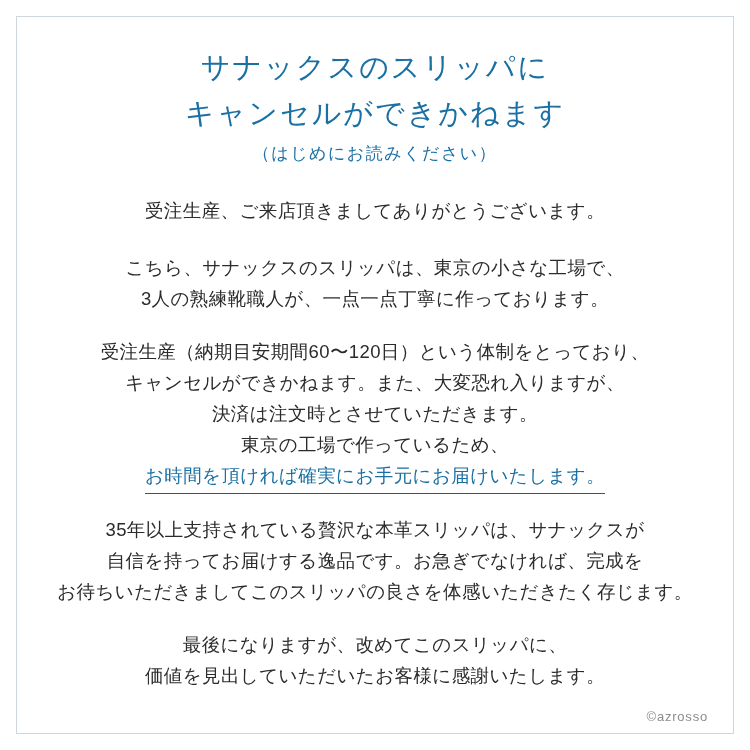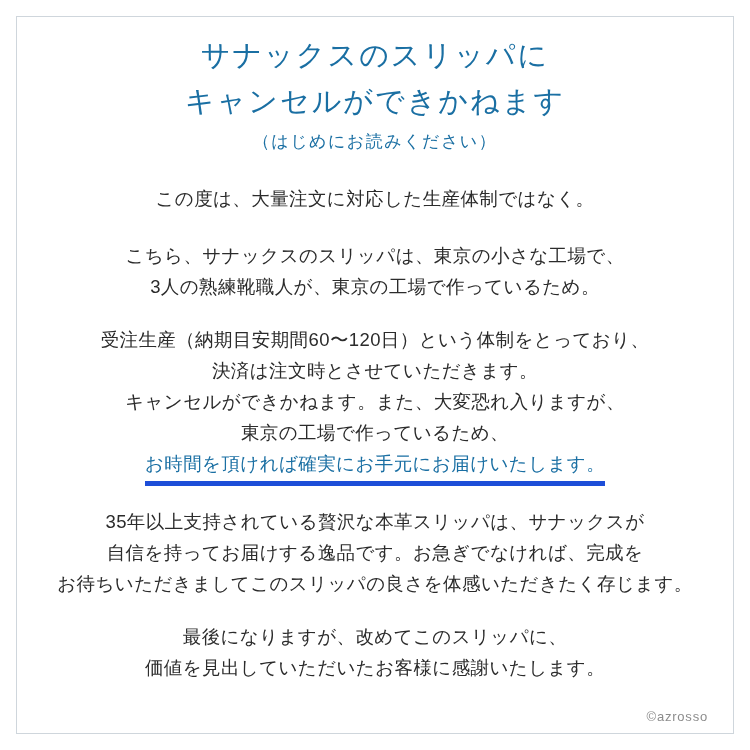--- a/index.html
+++ b/index.html
@@ -32,21 +32,21 @@
   .content {
     position: absolute;
     left: 0;
     top: 0;
     width: 750px;
     height: 750px;
     display: flex;
     flex-direction: column;
     align-items: center;
     box-sizing: border-box;
-    padding: 32px 42px 24px 42px;
+    padding: 44px 42px 24px 42px;
   }
   .headline {
     color: #1a6fa3;
     font-size: 29px;
     line-height: 46px;
     letter-spacing: 2px;
     text-align: center;
     font-weight: 400;
     white-space: nowrap;
   }
@@ -69,21 +69,21 @@
     white-space: nowrap;
   }
   .b1 { margin-top: 30px; }
   .b2 { margin-top: 26px; }
   .b3 { margin-top: 22px; }
   .b4 { margin-top: 20px; }
   .b5 { margin-top: 22px; }
   .line { display: block; }
   .highlight {
     color: #1a6fa3;
-    border-bottom: 5px solid #1d4ed8;
+    border-bottom: 1px solid #1d4ed8;
     padding-bottom: 2px;
     display: inline-block;
   }
   .credit {
     position: absolute;
     right: 42px;
     bottom: 26px;
     font-size: 13px;
     color: #8c8c8c;
     letter-spacing: 0.8px;
@@ -99,32 +99,32 @@
   <div class="content">
 
     <div class="headline">
       <span class="line">サナックスのスリッパに</span>
       <span class="l2">キャンセルができかねます</span>
     </div>
 
     <div class="subhead">（はじめにお読みください）</div>
 
     <div class="body-block b1">
-      <span class="line">この度は、大量注文に対応した生産体制ではなく。</span>
+      <span class="line">受注生産、ご来店頂きましてありがとうございます。</span>
     </div>
 
     <div class="body-block b2">
       <span class="line">こちら、サナックスのスリッパは、東京の小さな工場で、</span>
-      <span class="line">3人の熟練靴職人が、東京の工場で作っているため。</span>
+      <span class="line">3人の熟練靴職人が、一点一点丁寧に作っております。</span>
     </div>
 
     <div class="body-block b3">
       <span class="line">受注生産（納期目安期間60〜120日）という体制をとっており、</span>
+      <span class="line">キャンセルができかねます。また、大変恐れ入りますが、</span>
       <span class="line">決済は注文時とさせていただきます。</span>
-      <span class="line">キャンセルができかねます。また、大変恐れ入りますが、</span>
       <span class="line">東京の工場で作っているため、</span>
       <span class="line"><span class="highlight">お時間を頂ければ確実にお手元にお届けいたします。</span></span>
     </div>
 
     <div class="body-block b4">
       <span class="line">35年以上支持されている贅沢な本革スリッパは、サナックスが</span>
       <span class="line">自信を持ってお届けする逸品です。お急ぎでなければ、完成を</span>
       <span class="line">お待ちいただきましてこのスリッパの良さを体感いただきたく存じます。</span>
     </div>
 

